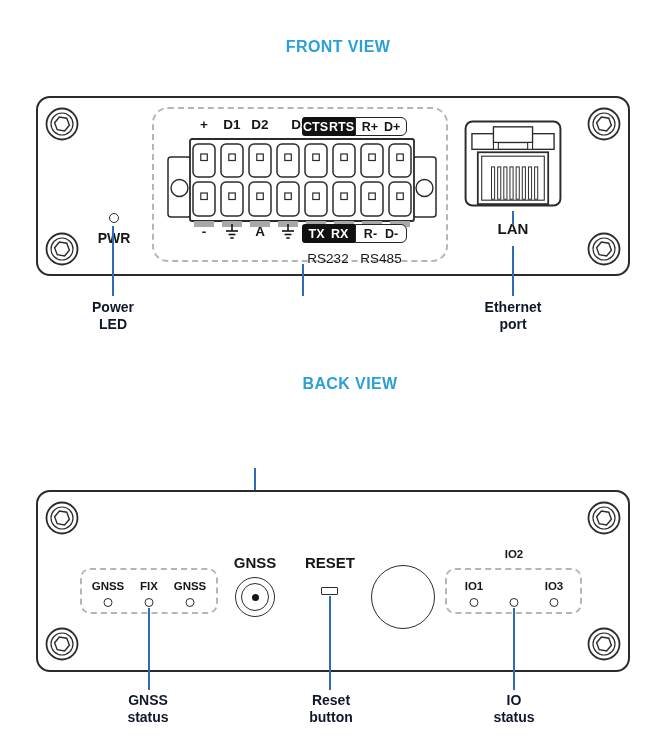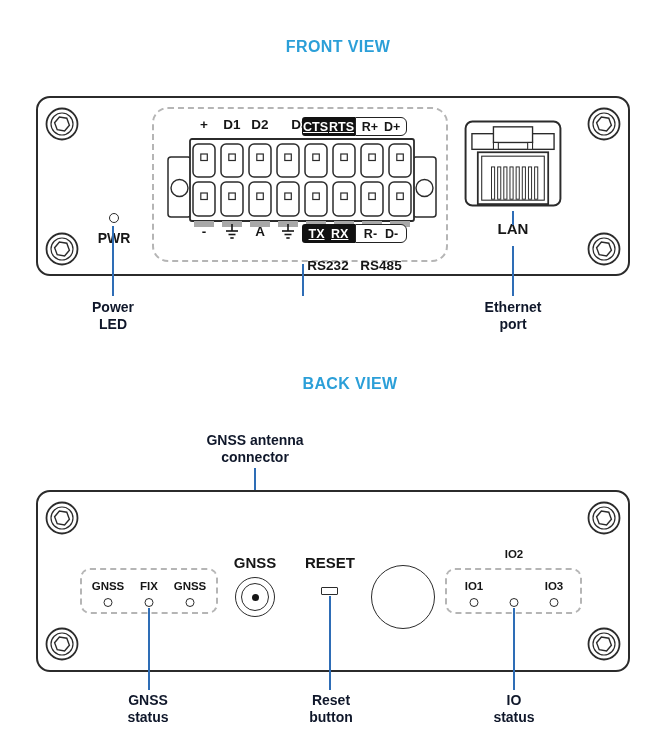--- a/index.html
+++ b/index.html
@@ -16,23 +16,23 @@
   .screw{position:absolute;width:36px;height:36px;}
   
   .dashbox{position:absolute;border:2px dashed #b5b5b5;box-sizing:border-box;background:transparent;}
   
   .pinlab{position:absolute;top:117px;transform:translateX(-50%);font-weight:bold;font-size:13.5px;
           color:#161616;white-space:nowrap;}
   .pinlab-b{position:absolute;top:224px;transform:translateX(-50%);font-weight:bold;font-size:13.5px;
           color:#161616;white-space:nowrap;}
   .sbox{position:absolute;width:53px;height:19px;display:flex;align-items:center;
         justify-content:space-evenly;font-weight:bold;font-size:12.5px;box-sizing:border-box;}
-  .sbox.black{background:#111;color:#fff;border-radius:3px 0 0 3px;text-decoration:underline;}
+  .sbox.black{background:#111;color:#fff;border-radius:3px 0 0 3px;}
   .sbox.line{border:1.6px solid #222;color:#161616;background:#fff;border-radius:0 6px 6px 0;}
-  .rslab{position:absolute;top:258px;transform:translateX(-50%);font-weight:bold;font-size:13.5px;color:#161616;}
+  .rslab{position:absolute;top:251px;transform:translateX(-50%);font-weight:normal;font-size:13.5px;color:#161616;}
   
   .devlab{position:absolute;transform:translateX(-50%);font-weight:bold;color:#161616;white-space:nowrap;}
   
   .led{position:absolute;width:9px;height:9px;border:1.4px solid #2b2b2b;border-radius:50%;
        background:#fff;transform:translateX(-50%);box-sizing:border-box;}
   .ledlab{position:absolute;transform:translateX(-50%);font-weight:bold;font-size:11.5px;color:#161616;}
   
   .cline{position:absolute;width:2px;background:#2e6db6;}
   
   .caption{position:absolute;transform:translateX(-50%);text-align:center;font-weight:bold;
@@ -164,22 +164,20 @@
   <div class="cline" style="left:512px;top:211px;height:14px"></div>
   <div class="cline" style="left:512px;top:246px;height:50px"></div>
 
   <div class="caption" style="left:113px;top:299px">Power
 LED</div>
   <div class="caption" style="left:513px;top:299px">Ethernet
 port</div>
 
   <div class="view-title" style="left:350px;top:375px">BACK VIEW</div>
 
-  <div class="caption" style="left:255px;top:432px">GNSS antenna
-connector</div>
   <div class="cline" style="left:254px;top:468px;height:130px"></div>
 
   <div class="panel" style="left:36px;top:490px;height:182px"></div>
 
   <svg class="screw" style="left:44px;top:500px" viewBox="0 0 36 36">
       <use href="#screw"></use>
     </svg>
   <svg class="screw" style="left:44px;top:626px" viewBox="0 0 36 36">
       <use href="#screw"></use>
     </svg>

